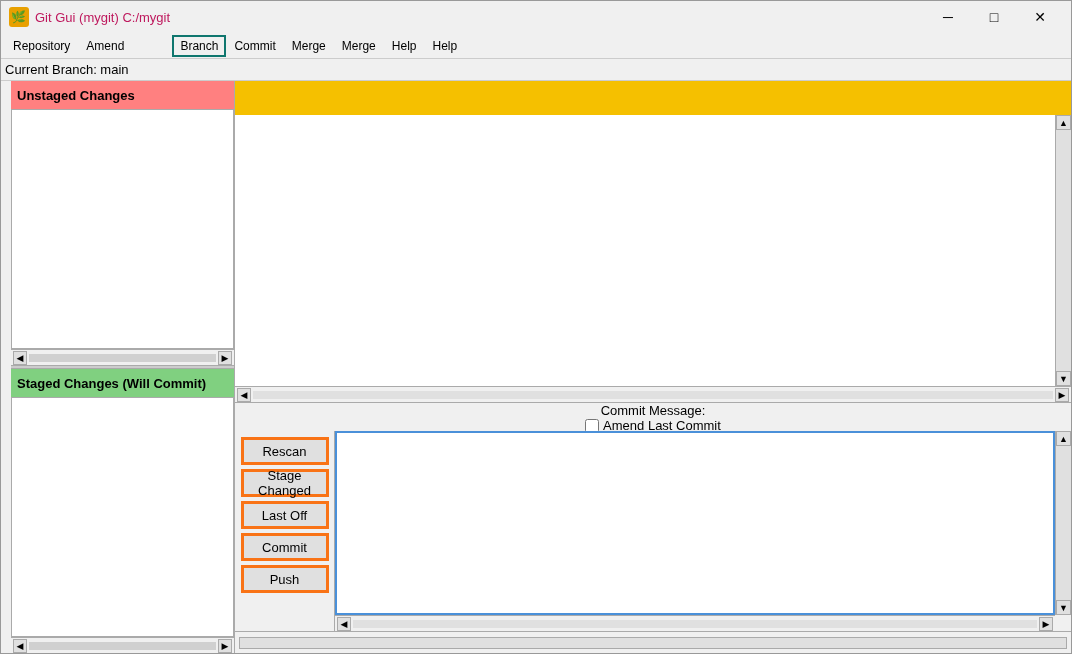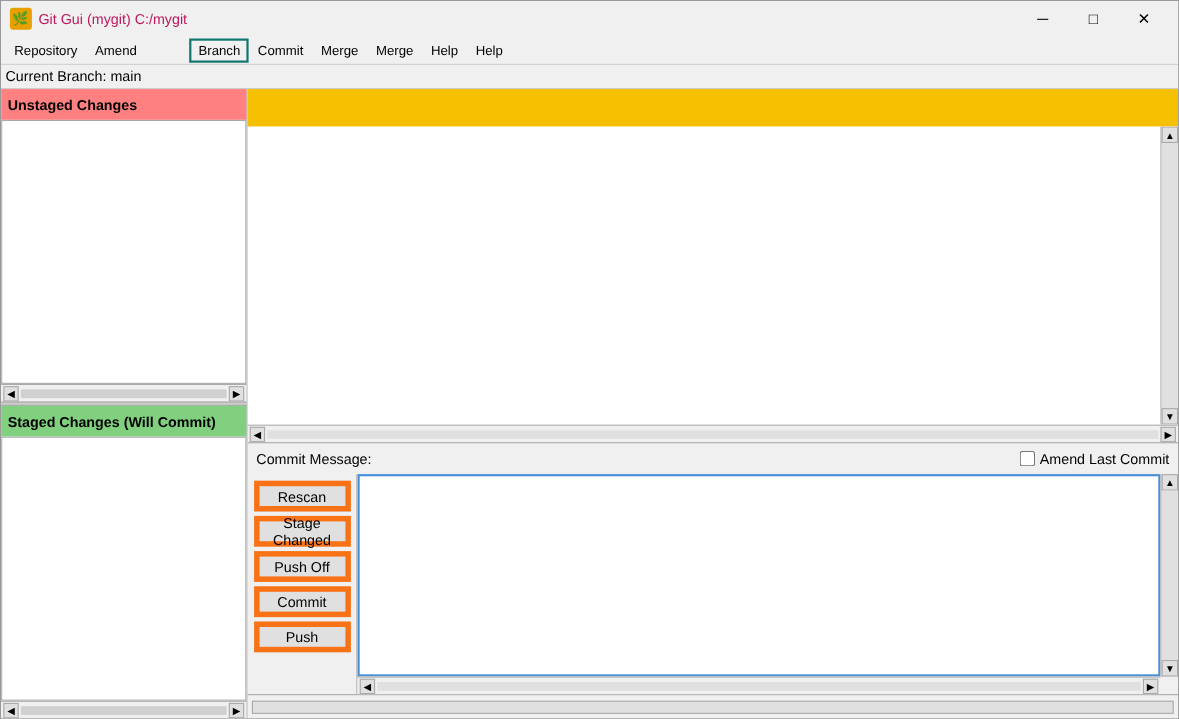--- a/index.html
+++ b/index.html
@@ -93,20 +93,21 @@
       padding: 0 4px;
       font-size: 13px;
       border-bottom: 1px solid #ccc;
     }
 
     .main-area {
       flex: 1;
       display: flex;
       flex-direction: row;
       overflow: hidden;
+      padding-left: 10px;
     }
 
     .left-panel {
       width: 224px;
       display: flex;
       flex-direction: column;
       border-right: 1px solid #aaa;
     }
 
     .panel-section {
@@ -229,20 +230,21 @@
       display: flex;
       flex-direction: column;
     }
     .commit-header {
       height: 28px;
       display: flex;
       align-items: center;
       justify-content: space-between;
       padding: 0 8px;
       font-size: 13px;
+      flex-direction: column;
     }
     .commit-header-left {
       font-weight: normal;
     }
     .amend-label {
       display: flex;
       align-items: center;
       gap: 4px;
       font-size: 13px;
     }
@@ -264,21 +266,21 @@
       flex-direction: column;
       align-items: center;
       padding: 6px 4px;
       gap: 4px;
       border-right: 1px solid #aaa;
     }
     .commit-btn {
       width: 88px;
       height: 28px;
       background: #e0e0e0;
-      border: 5px solid #f97316;
+      border: 3px solid #f97316;
       cursor: pointer;
       font-size: 13px;
       display: flex;
       align-items: center;
       justify-content: center;
     }
 
     .commit-message-area {
       flex: 1;
       position: relative;
@@ -439,21 +441,21 @@
           <span class="commit-header-left">Commit Message:</span>
           <label class="amend-label">
             <input type="checkbox" class="amend-checkbox" style="">
             <span>Amend Last Commit</span>
           </label>
         </div>
         <div class="commit-bottom">
           <div class="commit-buttons">
             <button class="commit-btn">Rescan</button>
             <button class="commit-btn">Stage Changed</button>
-            <button class="commit-btn">Push Off</button>
+            <button class="commit-btn">Last Off</button>
             <button class="commit-btn">Commit</button>
             <button class="commit-btn">Push</button>
           </div>
           <div class="commit-message-area">
             <div style="flex:1; display:flex; position:relative;">
               <textarea class="commit-message-input" style="flex: 1 1 0%; margin-right: 16px; margin-bottom: 16px;"></textarea>
               <div class="v-scrollbar" style="position:absolute; right:0; top:0; bottom:16px; width:16px; background:#f0f0f0; border-left:1px solid #aaa; display:flex; flex-direction:column; align-items:center;">
                 <div class="v-scroll-btn">▲</div>
                 <div class="v-scroll-track"></div>
                 <div class="v-scroll-btn">▼</div>

